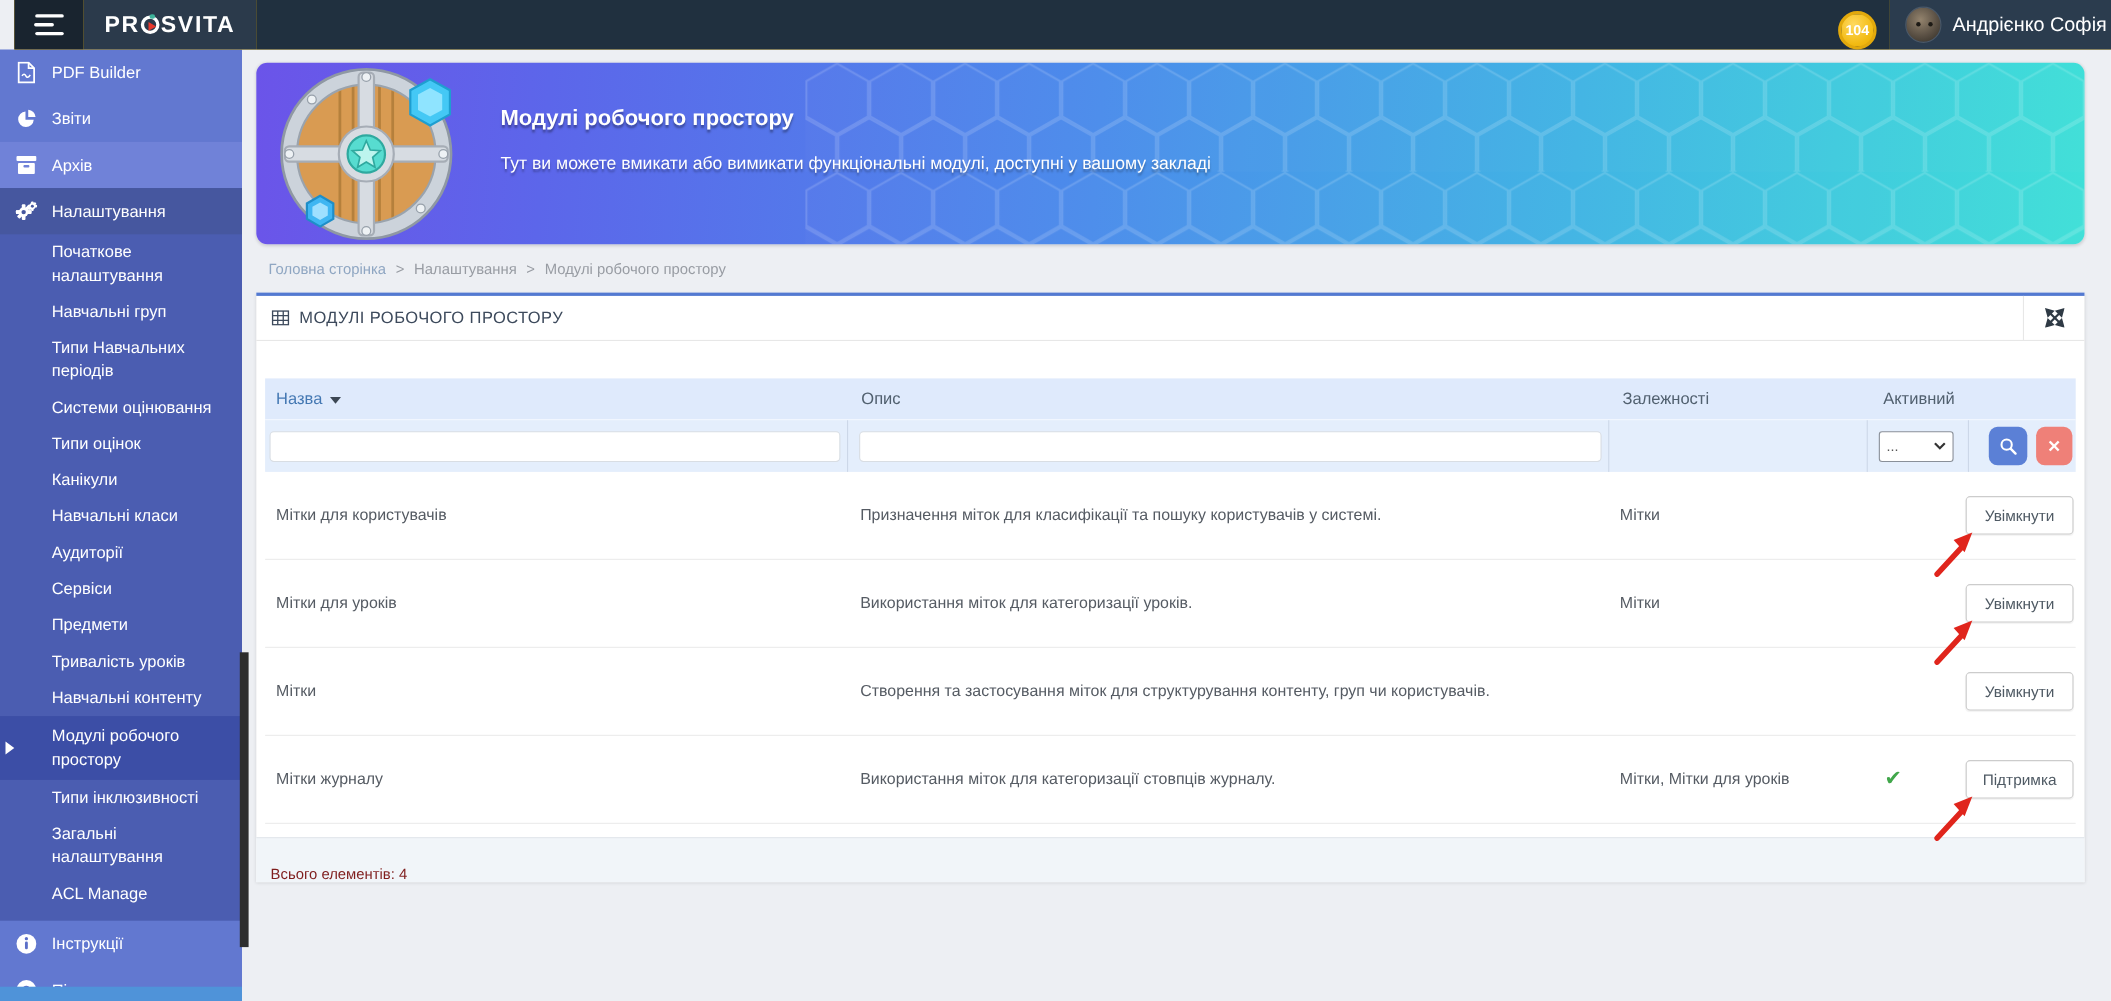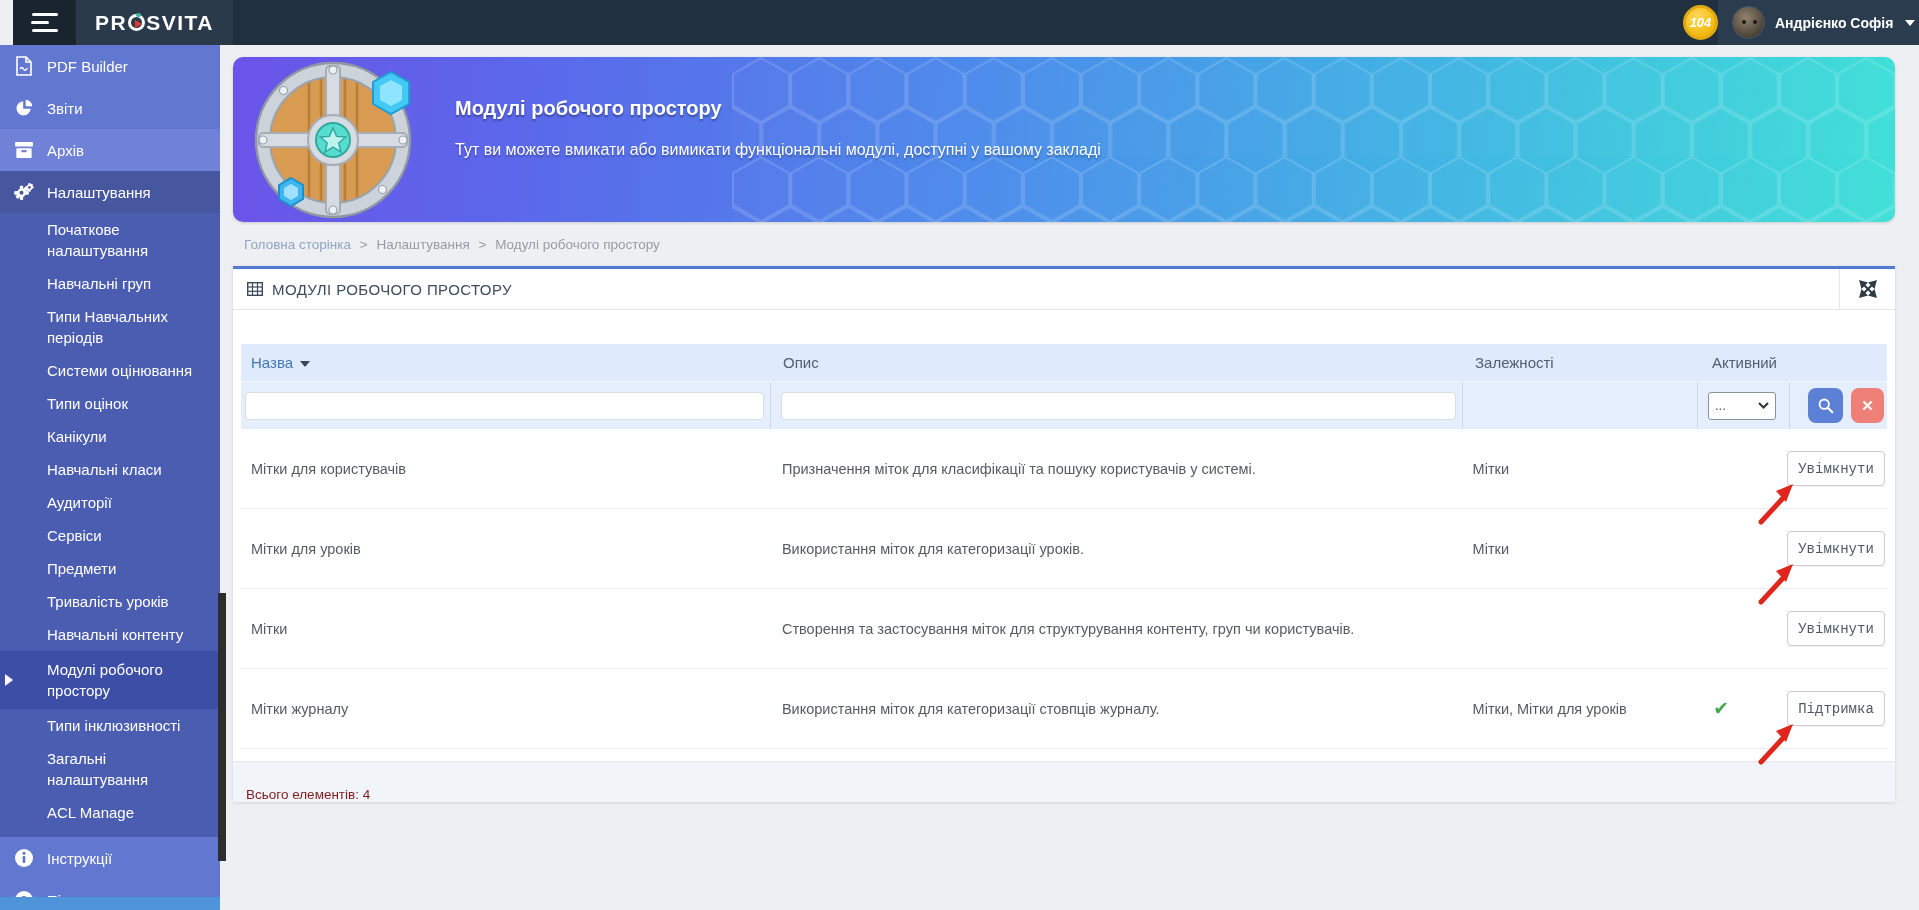--- a/index.html
+++ b/index.html
@@ -10,27 +10,27 @@
   .topbar { position:absolute; top:0; left:13px; width:1919px; height:45px; display:flex; background:#eab308; z-index:20; }
   .hamburger { width:63px; height:45px; background:#19242f; display:flex; flex-direction:column; justify-content:center; align-items:center; gap:5px; cursor:pointer; }
   .hamburger i { display:block; height:3px; border-radius:2px; background:#fff; }
   .hamburger i:nth-child(1){ width:26px; }
   .hamburger i:nth-child(2){ width:18px; align-self:flex-start; margin-left:18px; }
   .hamburger i:nth-child(3){ width:26px; }
   .logo { width:157px; height:45px; background:#2b3a4b; color:#fff; font-weight:bold; font-size:21px; letter-spacing:1.5px; display:flex; align-items:center; justify-content:center; }
   .logo-o { display:inline-block; width:17px; height:17px; border:3px solid #fff; border-radius:50%; position:relative; margin:0 1px; }
   .logo-o .play { position:absolute; left:4px; top:2.5px; width:0; height:0; border-left:7px solid #e8392e; border-top:4.5px solid transparent; border-bottom:4.5px solid transparent; }
   .logo-o .dot { position:absolute; left:5px; top:-4px; width:5px; height:4px; background:#3db39a; border-radius:2px; }
-  .topbar-mid { flex:1; display:flex; align-items:center; justify-content:flex-end; background:#20303f;font-style:italic; }
+  .topbar-mid { flex:1; display:flex; align-items:flex-end; justify-content:flex-end; padding-right:12px; background:#20303f; }
   .badge { width:35px; height:35px; border-radius:50%; background:radial-gradient(circle at 38% 32%, #ffd95e, #f2ba11 68%, #e7ab09); border:3px solid #e2a90c; color:#fff; font-size:13px; font-weight:bold; display:flex; align-items:center; justify-content:center; cursor:pointer; }
   .user { width:214px; background:#2b3c4e; display:flex; align-items:center; gap:10px; padding:0 14px; cursor:pointer; }
   .avatar { width:33px; height:33px; border-radius:50%; background:radial-gradient(circle at 42% 35%, #93836d, #5a5044 55%, #2e2a23); border:1px solid #4a5868; position:relative; flex:none; }
   .avatar b { position:absolute; width:4px; height:4px; border-radius:50%; background:#1d1a15; top:13px; }
   .avatar b.l { left:9px; } .avatar b.r { left:20px; }
-  .user-name { color:#fff; font-size:14px; font-weight:bold; white-space:nowrap; }
+  .user-name { color:#fff; font-size:18px; font-weight:normal; white-space:nowrap; }
   .chev { width:0; height:0; border-left:5px solid transparent; border-right:5px solid transparent; border-top:6px solid #fff; margin-left:2px; }
 
   
   .sidebar { position:absolute; top:45px; left:0; width:220px; height:865px; background:#6278d0; color:#fff; z-index:10; }
   .side-item { display:flex; align-items:center; gap:13px; padding:11px 12px 11px 14px; font-size:15px; cursor:pointer; }
   .side-item.lighter { background:#7082d8; }
   .side-icon { width:20px; height:20px; flex:none; display:flex; align-items:center; justify-content:center; }
   .settings-block { background:#4b5db1; padding-bottom:8px; }
   .settings-parent { background:#46579f; }
   .sub-item { padding:6px 10px 6px 47px; font-size:15px; line-height:21px; cursor:pointer; }
@@ -82,21 +82,21 @@
   .fselect .sel-val { flex:1; }
   .btn-search { width:35px; height:35px; margin-left:18px; border:none; border-radius:8px; background:#5b80d6; display:flex; align-items:center; justify-content:center; cursor:pointer; }
   .btn-clear { width:33px; height:35px; margin-left:8px; border:none; border-radius:8px; background:#ef8078; color:#fff; font-size:15px; font-weight:bold; display:flex; align-items:center; justify-content:center; cursor:pointer; }
 
   .trow { display:flex; align-items:center; height:80px; border-bottom:1px solid #ececec; position:relative; font-size:14.5px; color:#555b63; }
   .trow:last-of-type { height:87px; }
   .c-name { width:530px; padding-left:10px; }
   .c-desc { width:692px; padding-left:12px; }
   .c-deps { width:235px; padding-left:12px; }
   .c-active { width:92px; padding-left:18px; }
-  .c-actions { flex:1; display:flex; justify-content:flex-end; padding-right:2px;font-family:Liberation Mono, monospace; }
+  .c-actions { flex:1; display:flex; justify-content:flex-end; padding-right:2px; }
   .check { color:#41a74b; font-size:19px; }
   .row-btn { min-width:98px; height:35px; background:#fff; border:1px solid #ccc; border-radius:4px; font-size:14px; color:#4f5a64; cursor:pointer; font-family:inherit; box-shadow:0 1px 1px rgba(0,0,0,.05); }
   .ann-arrow { position:absolute; width:48px; height:48px; right:86px; bottom:-18px; z-index:5; pointer-events:none; }
   .trow:last-of-type .ann-arrow { bottom:-6px; right:92px; }
   .tbl-pad { height:12px; }
 
   .tfoot { background:#f1f5f9; border-top:1px solid #e3e7eb; height:41px; display:flex; align-items:flex-end; padding-left:13px; font-size:13.5px; color:#7f1d1d; }
 </style>
 </head>
 <body>

